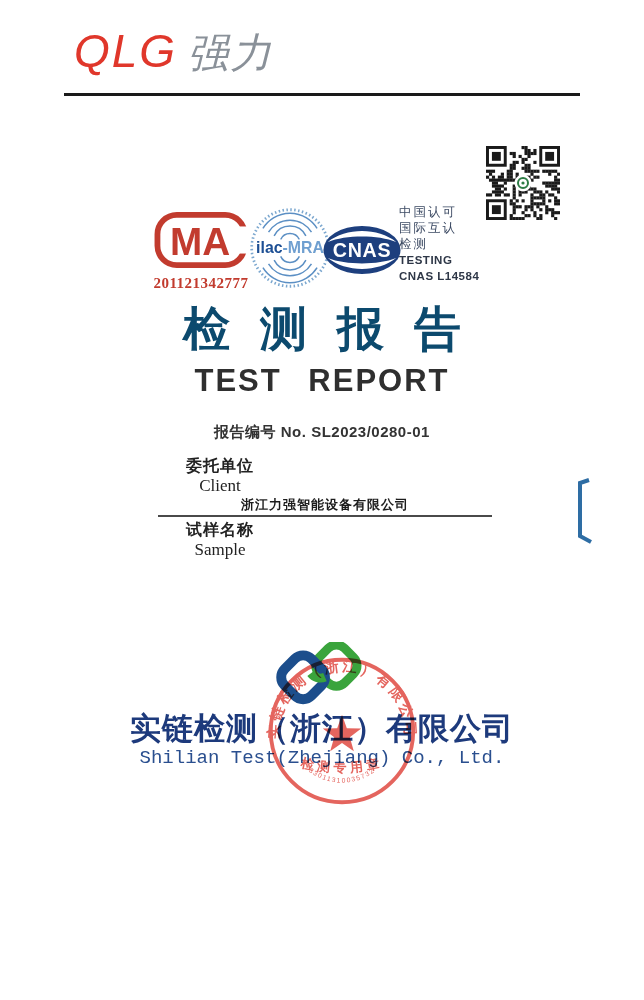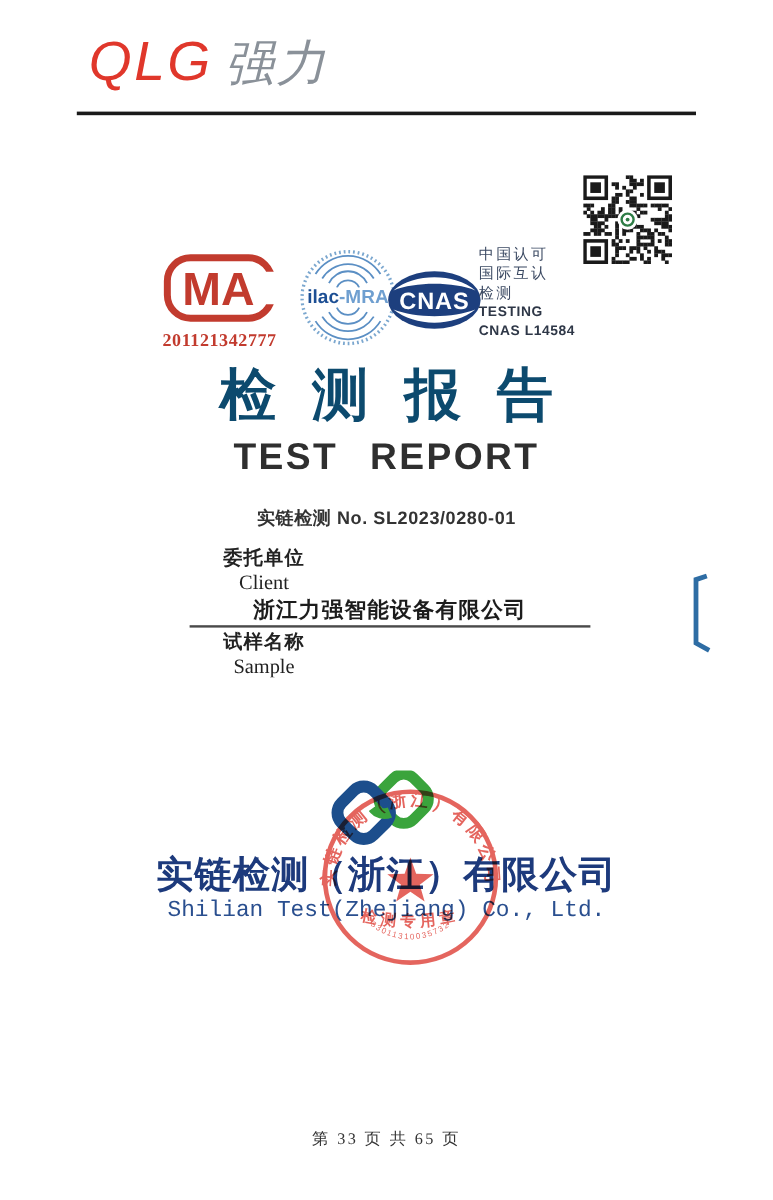--- a/index.html
+++ b/index.html
@@ -17,21 +17,21 @@
   .logo{position:absolute;left:74px;top:24px;font-style:italic;font-weight:normal;
         letter-spacing:2px;white-space:nowrap;}
   .logo .en{color:var(--brand-red);font-size:46px;font-family:"Liberation Sans",sans-serif;}
   .logo .cn{color:var(--brand-gray);font-size:41px;margin-left:10px;}
   .rule{position:absolute;left:64px;top:93px;width:516px;height:2.5px;background:var(--rule);}
 
   
   .qr{position:absolute;left:486px;top:146px;width:74px;height:74px;}
 
   
-  .cma{position:absolute;left:132px;top:210px;width:102px;text-align:center;}
+  .cma{position:absolute;left:150px;top:210px;width:102px;text-align:center;}
   .cma .num{color:var(--cma-red);font-family:"Liberation Serif",serif;font-weight:bold;
             font-size:15px;letter-spacing:0.5px;margin-top:1px;white-space:nowrap;}
   .ilac{position:absolute;left:248px;top:206px;width:84px;height:84px;}
   .cnas{position:absolute;left:322px;top:218px;width:80px;height:64px;}
   .acc-text{position:absolute;left:399px;top:204px;line-height:16px;white-space:nowrap;}
   .acc-text .cnline{font-size:12.5px;color:#3c4a63;letter-spacing:2px;}
   .acc-text .enline{font-size:11.5px;color:#2e3747;font-weight:bold;letter-spacing:0.5px;}
 
   
   .title-cn{position:absolute;left:0;top:298px;width:100%;text-align:center;
@@ -42,21 +42,21 @@
              font-size:15px;font-weight:bold;color:#333;letter-spacing:0.5px;}
 
   
   .form{position:absolute;left:158px;top:456px;width:334px;}
   .form-row{display:flex;margin-bottom:3px;flex-direction:column;}
   .form-labels{width:124px;text-align:center;flex:none;}
   .form-labels .cn{font-size:16px;color:#222;font-weight:bold;letter-spacing:1px;
                    font-family:"Liberation Serif",serif;line-height:20px;}
   .form-labels .en{font-size:17px;color:#222;font-family:"Liberation Serif",serif;line-height:20px;}
   .form-value{flex:1;display:flex;align-items:flex-end;justify-content:center;
-              border-bottom:2px solid #4a4a4a;font-size:18px;font-weight:bold;color:#1c1c1c;
+              border-bottom:2px solid #4a4a4a;font-size:13px;font-weight:bold;color:#1c1c1c;
               padding-bottom:1px;letter-spacing:1px;white-space:nowrap;text-align:center;}
 
   
   .chain-logo{position:absolute;left:268px;top:642px;width:108px;height:76px;}
   .company-cn{position:absolute;left:0;top:708px;width:100%;text-align:center;
               font-size:31px;font-weight:bold;color:var(--company-navy);letter-spacing:1px;white-space:nowrap;}
   .company-en{position:absolute;left:0;top:747px;width:100%;text-align:center;
               font-size:19px;color:var(--company-blue);font-family:"Liberation Mono",monospace;
               white-space:nowrap;}
   .stamp{position:absolute;left:265px;top:654px;width:154px;height:154px;
@@ -340,21 +340,21 @@
     <div class="cnline">中国认可</div>
     <div class="cnline">国际互认</div>
     <div class="cnline">检测</div>
     <div class="enline">TESTING</div>
     <div class="enline">CNAS L14584</div>
   </div>
 
   <div class="title-cn">检测报告</div>
   <div class="title-en">TEST REPORT</div>
   <div class="report-no">
-    <span>实链检测 No.</span>
+    <span>报告编号 No.</span>
     <span>SL2023/0280-01</span>
   </div>
 
   <div class="form">
     <div class="form-row">
       <div class="form-labels">
         <div class="cn">委托单位</div>
         <div class="en">Client</div>
       </div>
       <div class="form-value">浙江力强智能设备有限公司</div>
@@ -400,15 +400,14 @@
       </text>
     </svg>
   </div>
 
   <div class="edge-mark">
     <svg width="22" height="72" viewBox="0 0 22 72">
       <path d="M 16 3 L 7 6 L 7 59 L 18 65" fill="none" stroke="#2e6da4" stroke-width="4"></path>
     </svg>
   </div>
 
-  <div class="footer">第 33 页 共 65 页</div>
 
 </div>
 
 </body></html>

